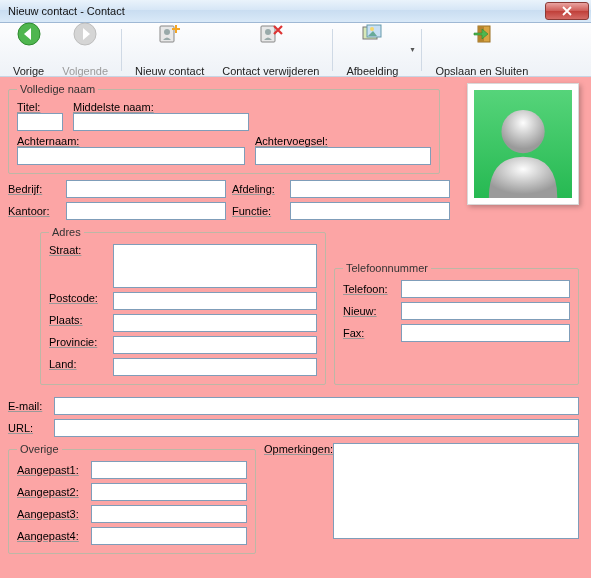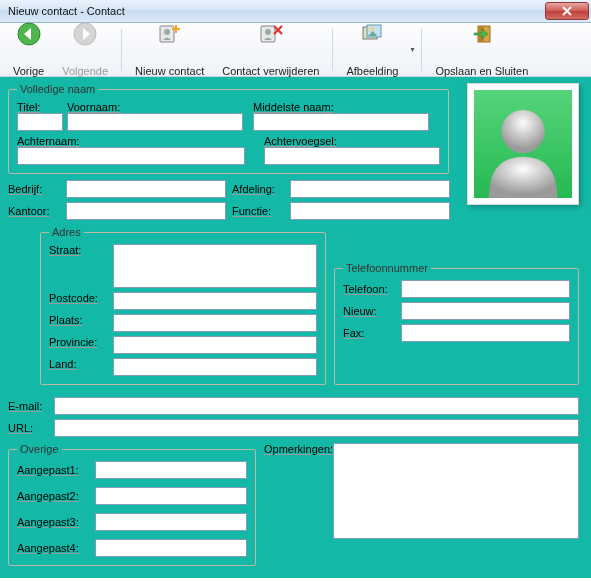--- a/index.html
+++ b/index.html
@@ -45,21 +45,21 @@
     border: 1px solid transparent;
     border-radius: 3px;
   }
   .ticon { width: 24px; height: 24px; display: flex; align-items: center; justify-content: center; }
   .tlabel { margin-top: 19px; font-size: 11px; color: #222; }
   .tlabel.disabled { color: #9a9a9a; }
   .tsep { width: 1px; height: 42px; background: #cfd9e5; margin: 0 4px; }
   .tdrop { width: 10px; display: flex; align-items: center; justify-content: center; color: #555; font-size: 8px; cursor: pointer; }
   .body {
     padding: 6px 12px 8px 8px;
-    background: #14b8a6;
+    background: #fca5a5;
     height: calc(581px - 26px - 54px);
     position: relative;
   }
   fieldset {
     border: 1px solid #bdb7a6;
     border-radius: 2px;
     padding: 6px 8px 8px 8px;
     margin-bottom: 6px;
   }
   legend { font-size: 11px; padding: 0 3px; color: #333; }
@@ -106,21 +106,21 @@
   .adres .argrid { display: grid; grid-template-columns: 60px 1fr; row-gap: 4px; column-gap: 4px; align-items: start; }
   .adres .argrid input { width: 100%; }
   .adres textarea { width: 100%; height: 44px; }
   .phone { flex: 1; margin-top: 36px; }
   .phone .phgrid { display: grid; grid-template-columns: 54px 1fr; row-gap: 4px; column-gap: 4px; align-items: center; }
   .phone .phgrid input { width: 100%; }
   .eurls { display: grid; grid-template-columns: 40px 1fr; row-gap: 4px; column-gap: 6px; align-items: center; margin: 6px 0; }
   .eurls input { width: 100%; }
   .bottom { display: flex; gap: 8px; }
   .overige { flex: 0 0 248px; }
-  .ovgrid { display: grid; grid-template-columns: 70px 1fr; row-gap: 4px; column-gap: 4px; align-items: center; gap: 8px; }
+  .ovgrid { display: grid; grid-template-columns: 70px 1fr; row-gap: 4px; column-gap: 4px; align-items: center; }
   .ovgrid input { width: 100%; }
   .opmerk { flex: 1; display: flex; flex-direction: row; }
   .opmerk textarea { flex: 1; height: 96px; width: 100%; }
 </style>
 </head>
 <body>
 
 <div class="titlebar">
   <span class="title">Nieuw contact - Contact</span>
   <div class="close-btn">
@@ -215,35 +215,31 @@
     </div>
   </div>
 
   <fieldset class="full-name">
     <legend>Volledige naam</legend>
     <div class="line1">
       <div class="col" style="width:46px">
         <label class="lbl">Titel:</label>
         <input type="text" value="" style="">
       </div>
-      <div class="col" style="width:176px">
-        <label class="lbl">Voornaam:</label>
-        <input type="text" value="" style="">
-      </div>
       <div class="col" style="width:176px;margin-left:6px">
         <label class="lbl">Middelste naam:</label>
         <input type="text" value="" style="">
       </div>
     </div>
     <div class="line1" style="margin-top:4px">
       <div class="col" style="width:228px">
         <label class="lbl">Achternaam:</label>
         <input type="text" value="" style="">
       </div>
-      <div class="col" style="width:176px;margin-left:15px">
+      <div class="col" style="width:176px;margin-left:6px">
         <label class="lbl">Achtervoegsel:</label>
         <input type="text" value="" style="">
       </div>
     </div>
   </fieldset>
 
   <div class="pair-grid">
     <label class="lbl">Bedrijf:</label>
     <input type="text" value="" style="">
     <label class="lbl">Afdeling:</label>

